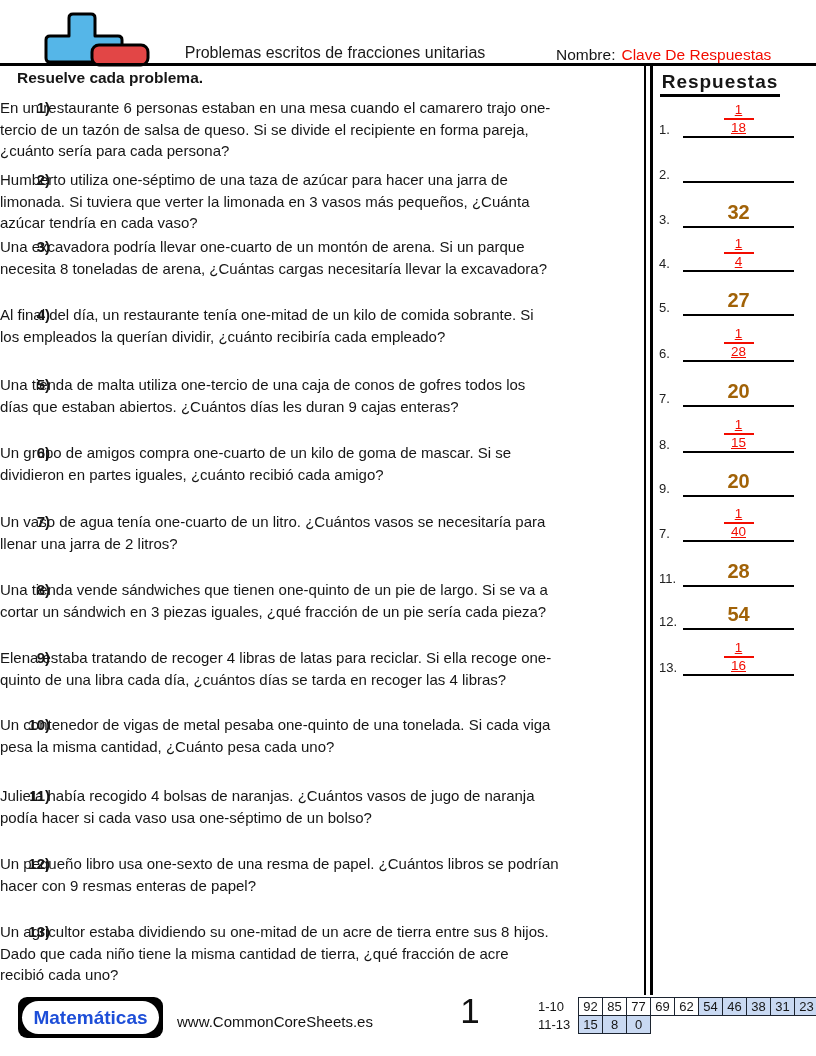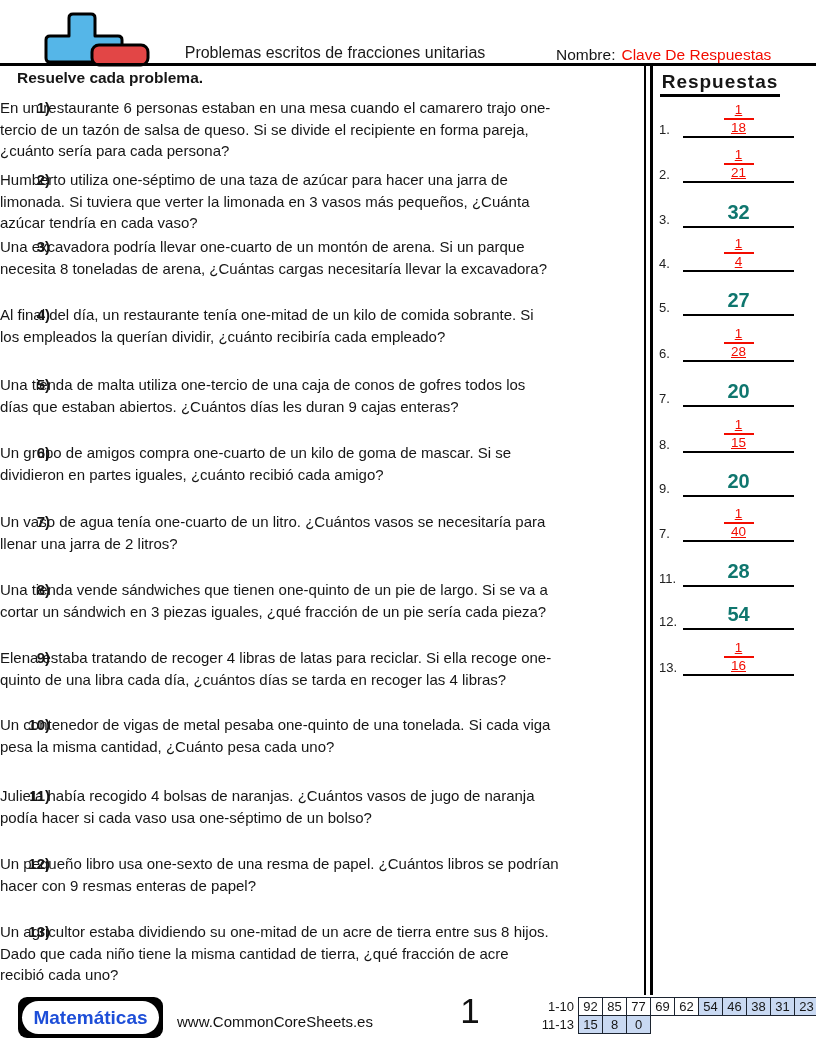--- a/index.html
+++ b/index.html
@@ -27,38 +27,38 @@
          white-space:pre-line;}
 
   
   .answers-title{position:absolute;left:660px;top:71px;width:120px;text-align:center;
                  font-size:19px;font-weight:bold;letter-spacing:1px;
                  border-bottom:3px solid #000;padding-bottom:1px;}
   .arow{position:absolute;left:655px;width:150px;height:40px;}
   .anum{position:absolute;left:4px;bottom:1px;font-size:13px;color:#222;}
   .aline{position:absolute;left:28px;bottom:0;width:111px;border-bottom:2px solid #000;height:0;}
   .awhole{position:absolute;left:28px;bottom:4px;width:111px;text-align:center;
-          font-size:20px;font-weight:bold;color:#0f766e;}
+          font-size:20px;font-weight:bold;color:#a16207;}
   .afrac{position:absolute;left:28px;bottom:3px;width:111px;text-align:center;
          color:#f20c00;font-size:13.5px;line-height:14px;text-decoration:underline;}
   .fbar{display:block;width:30px;height:2px;background:#f20c00;margin:1px auto;}
 
   
   .brand{position:absolute;left:18px;top:997px;width:145px;height:41px;
          background:#000;border-radius:9px;}
   .brand-pill{position:absolute;left:4px;top:4px;right:4px;bottom:4px;background:#fff;
               border-radius:17px;display:flex;align-items:center;justify-content:center;
               font-size:19px;font-weight:bold;color:#1d4ed8;}
   .website{position:absolute;left:177px;top:1013px;font-size:15px;color:#111;}
   .pagenum{position:absolute;left:430px;top:991px;width:80px;text-align:center;
            font-size:35px;color:#111;}
   .score{position:absolute;left:538px;top:997px;font-size:13px;}
   .score-row{display:flex;height:19px;}
   .score-row.second{margin-top:-1px;}
-  .score-label{width:36px;text-align:right;padding-right:4px;line-height:19px;}
+  .score-label{width:36px;text-align:left;padding-right:4px;line-height:19px;}
   .cell{width:25px;height:19px;box-sizing:border-box;border:1px solid #1c2430;
         text-align:center;line-height:17px;background:#fff;}
   .cell + .cell{margin-left:-1px;}
   .cell.hl{background:#c9d9f2;}
 </style>
 </head>
 <body>
 
 <div class="page">
 
@@ -152,25 +152,20 @@
     <span class="aline"></span>
     <span class="afrac">
       <span>1</span>
       <span class="fbar"></span>
       <span>18</span>
     </span>
   </div>
   <div class="arow" style="top:143px">
     <span class="anum">2.</span>
     <span class="aline"></span>
-    <span class="afrac">
-      <span>1</span>
-      <span class="fbar"></span>
-      <span>21</span>
-    </span>
   </div>
   <div class="arow" style="top:188px">
     <span class="anum">3.</span>
     <span class="aline"></span>
     <span class="awhole">32</span>
   </div>
   <div class="arow" style="top:232px">
     <span class="anum">4.</span>
     <span class="aline"></span>
     <span class="afrac">

